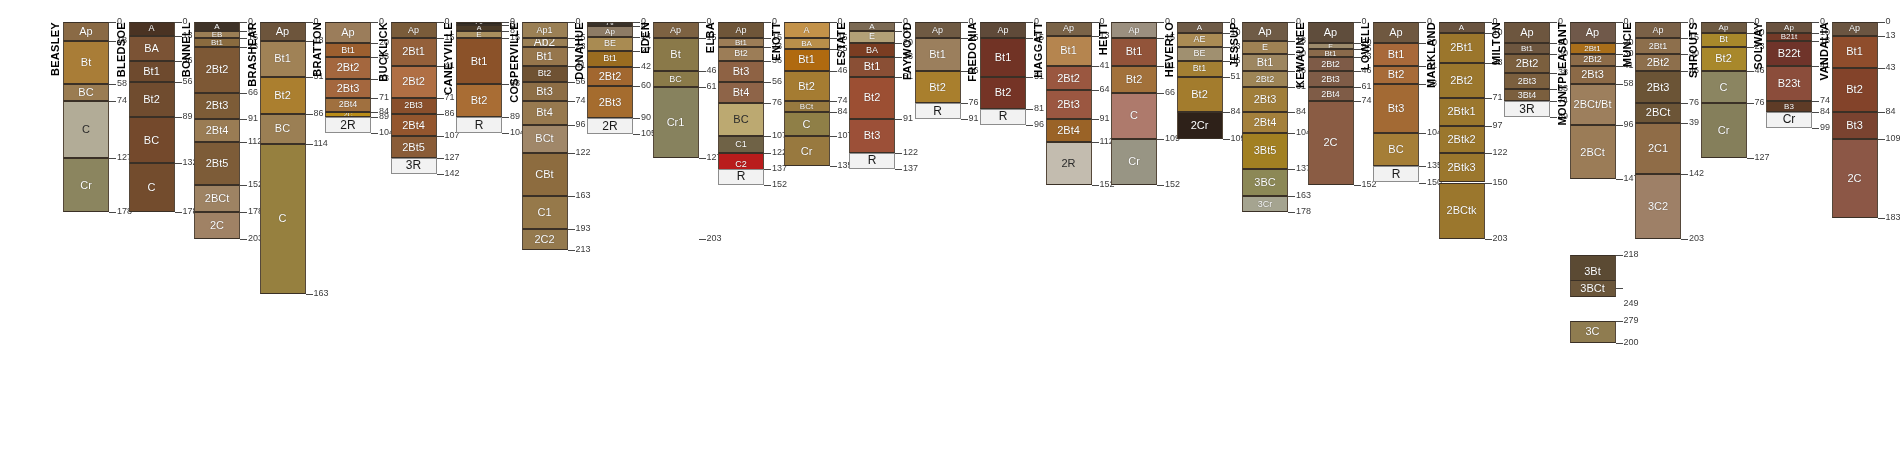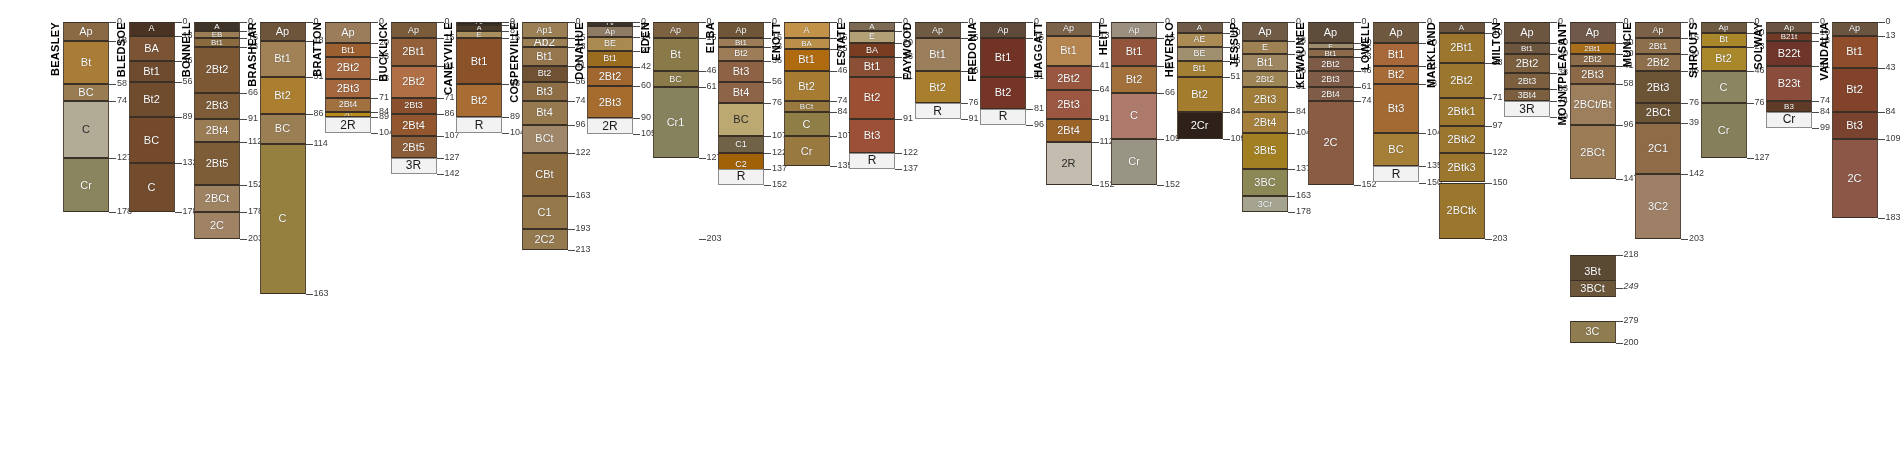--- a/index.html
+++ b/index.html
@@ -485,21 +485,21 @@
           </div>
           <div class="hz dark big" style="top: 59.92px; height: 21.4px; background: rgb(142, 100, 72);">
             <span class="hzlab">Bt4</span>
           </div>
           <div class="hz lite big" style="top: 81.32px; height: 33.17px; background: rgb(188, 169, 113);">
             <span class="hzlab">BC</span>
           </div>
           <div class="hz dark" style="top: 114.49px; height: 16.05px; background: rgb(111, 98, 70);">
             <span class="hzlab">C1</span>
           </div>
-          <div class="hz dark" style="top: 130.54px; height: 23px; background: #a16207;">
+          <div class="hz dark" style="top: 130.54px; height: 23px; background: #b91c1c;">
             <span class="hzlab">C2</span>
           </div>
           <div class="hz bed" style="top: 146.59px; height: 16.05px;">
             <span class="hzlab">R</span>
           </div>
         </div>
         <div class="axis" style="height: 162.64px;">
           <div class="tick" style="top: 0px;"></div>
           <div class="tlab" style="top: -5px;">0</div>
           <div class="tick" style="top: 16.05px;"></div>
@@ -1042,21 +1042,21 @@
           <div class="tlab" style="top: 38.87px;">41</div>
           <div class="tick" style="top: 62.06px;"></div>
           <div class="tlab" style="top: 57.06px;">58</div>
           <div class="tick" style="top: 102.72px;"></div>
           <div class="tlab" style="top: 97.72px;">96</div>
           <div class="tick" style="top: 157.29px;"></div>
           <div class="tlab" style="top: 152.29px;">147</div>
           <div class="tick" style="top: 233.26px;"></div>
           <div class="tlab" style="top: 228.26px;">218</div>
           <div class="tick" style="top: 266.43px;"></div>
-          <div class="tlab" style="top: 260px; font-style: italic;">249</div>
+          <div class="tlab" style="top: 277px;">249</div>
           <div class="tick" style="top: 298.53px;"></div>
           <div class="tlab" style="top: 293.53px;">279</div>
           <div class="tick" style="top: 321px;"></div>
           <div class="tlab" style="top: 316px;">200</div>
         </div>
       </div>
       <div class="profile" style="left: 1635px;">
         <div class="pname">MUNCIE</div>
         <div class="col" style="height: 217.21px;">
           <div class="hz dark" style="top: 0px; height: 16.05px; background: rgb(122, 97, 71);">

